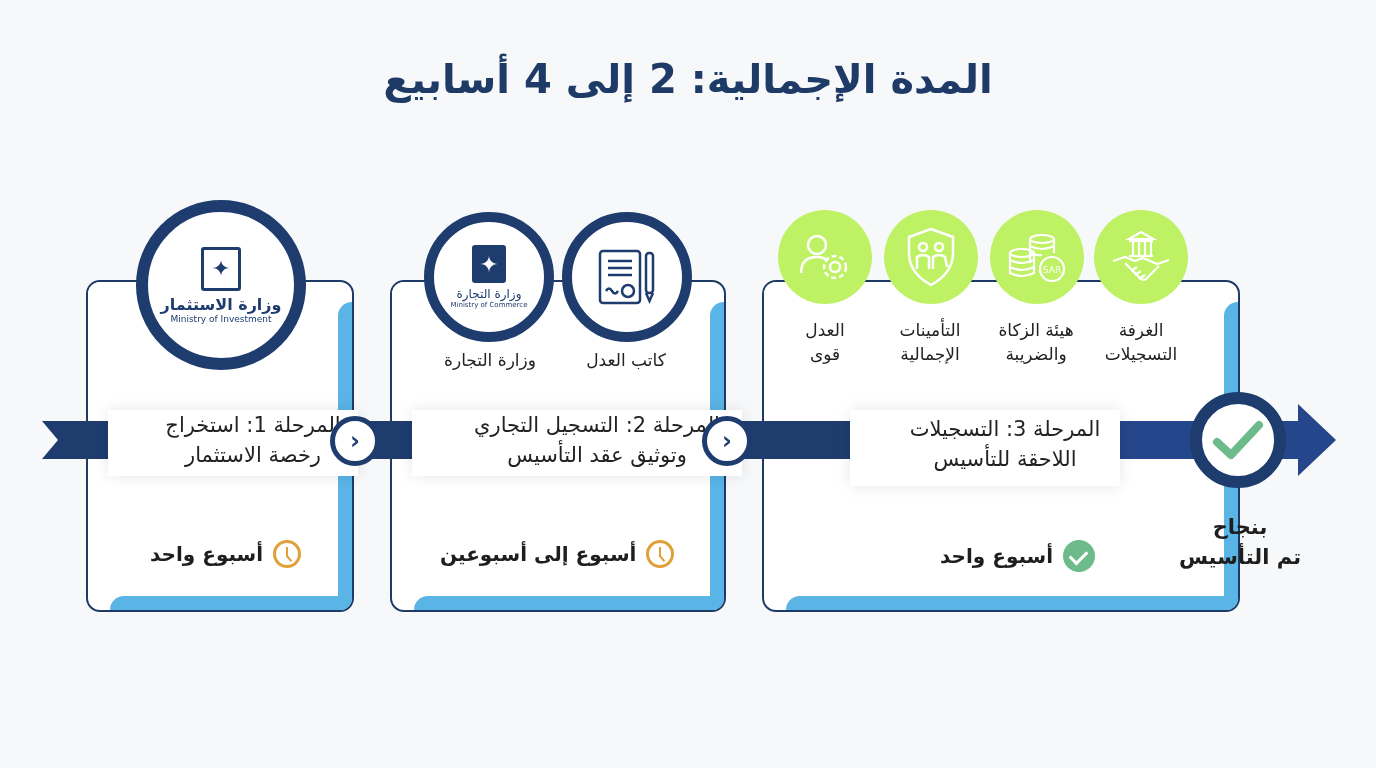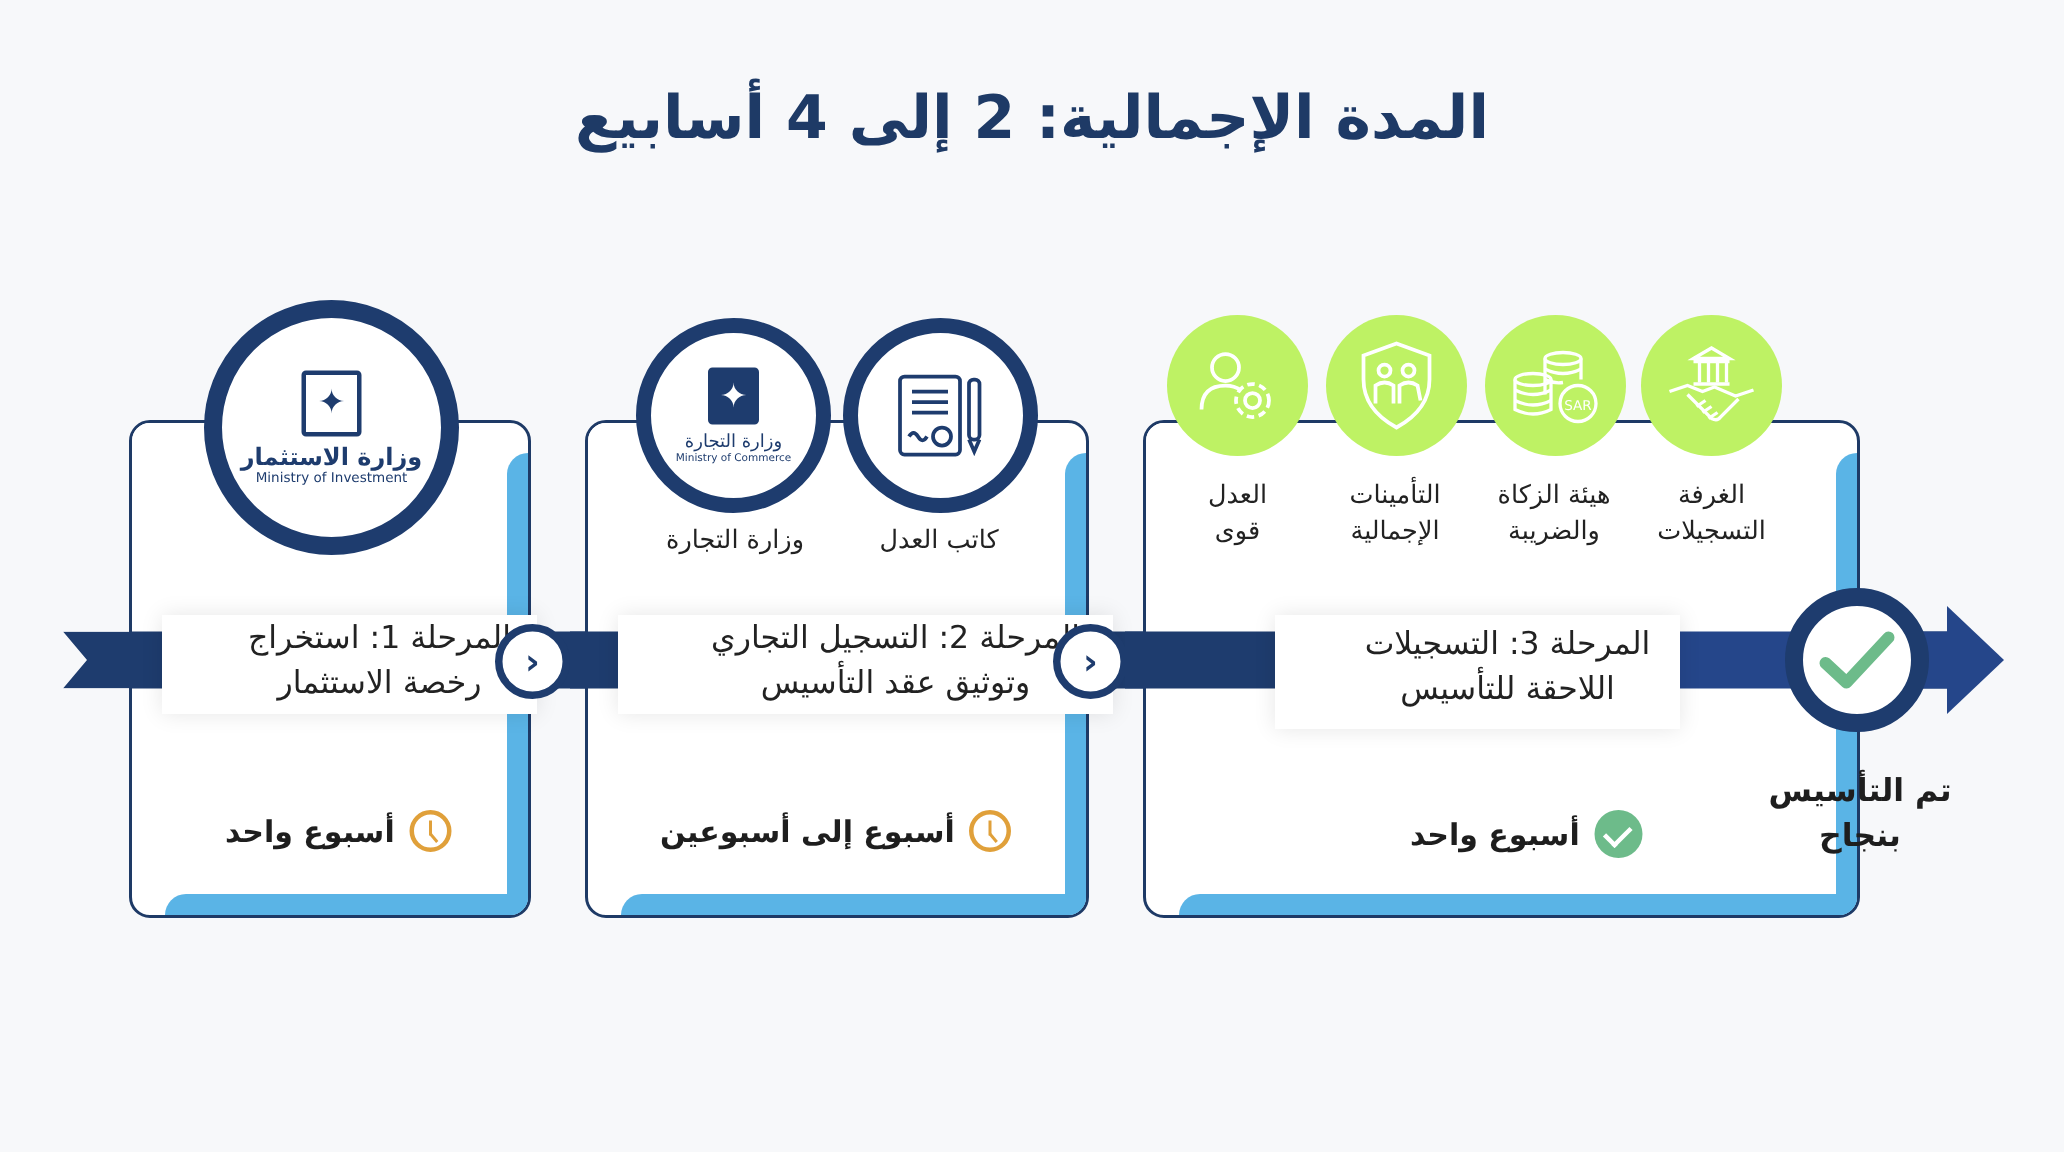--- a/index.html
+++ b/index.html
@@ -250,15 +250,15 @@
   <div>الغرفة</div>
   <div>التسجيلات</div>
 </div>
 
 <div class="final-circle">
   <svg width="54" height="44" viewBox="0 0 54 44">
     <path d="M6 24 l14 13 l28 -30" fill="none" stroke="#6dbb8a" stroke-width="8" stroke-linecap="round" stroke-linejoin="round"></path>
   </svg>
 </div>
 <div class="final-label">
+  <div>بنجاح</div>
   <div>تم التأسيس</div>
-  <div>بنجاح</div>
 </div>
 
 </body></html>

